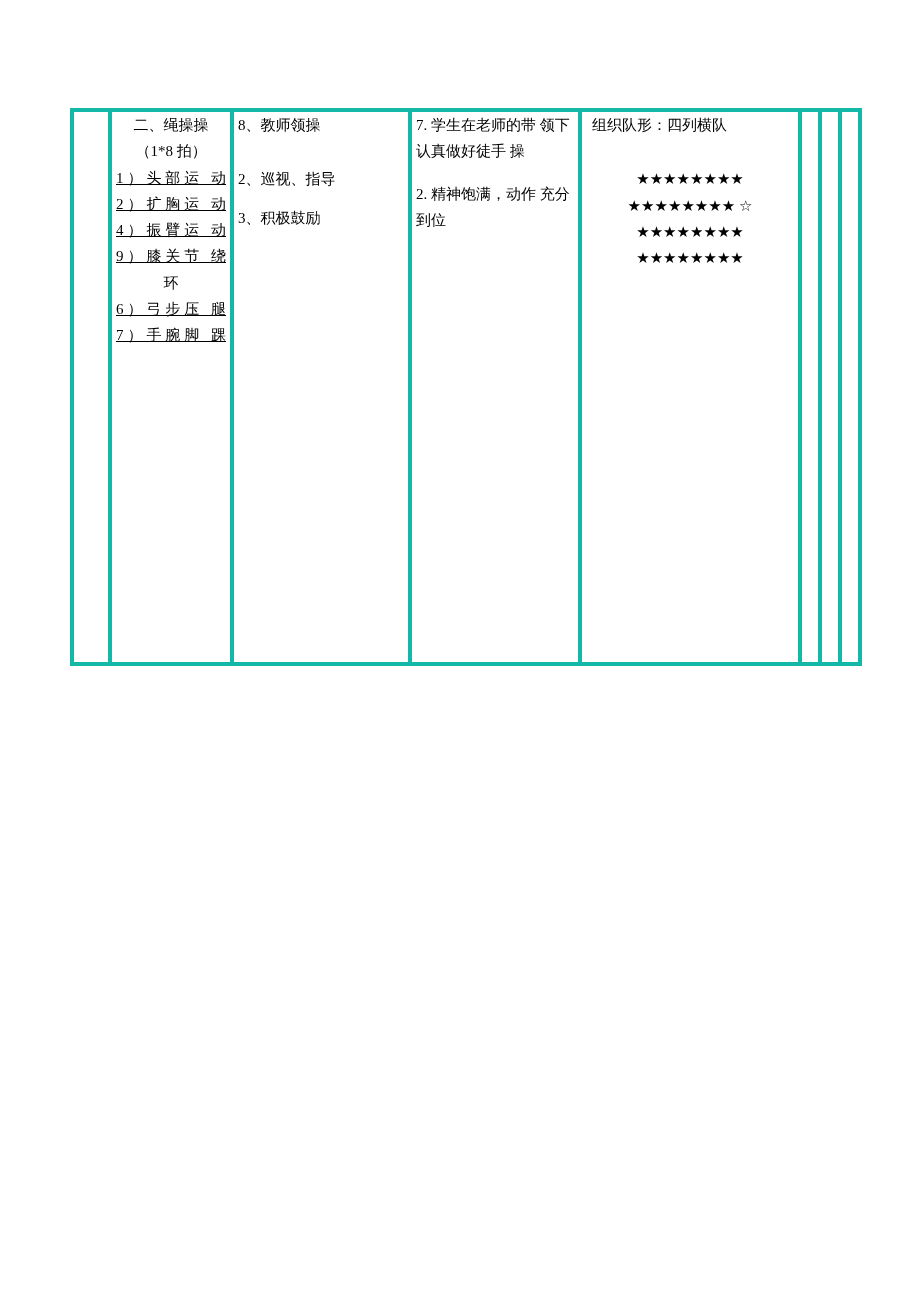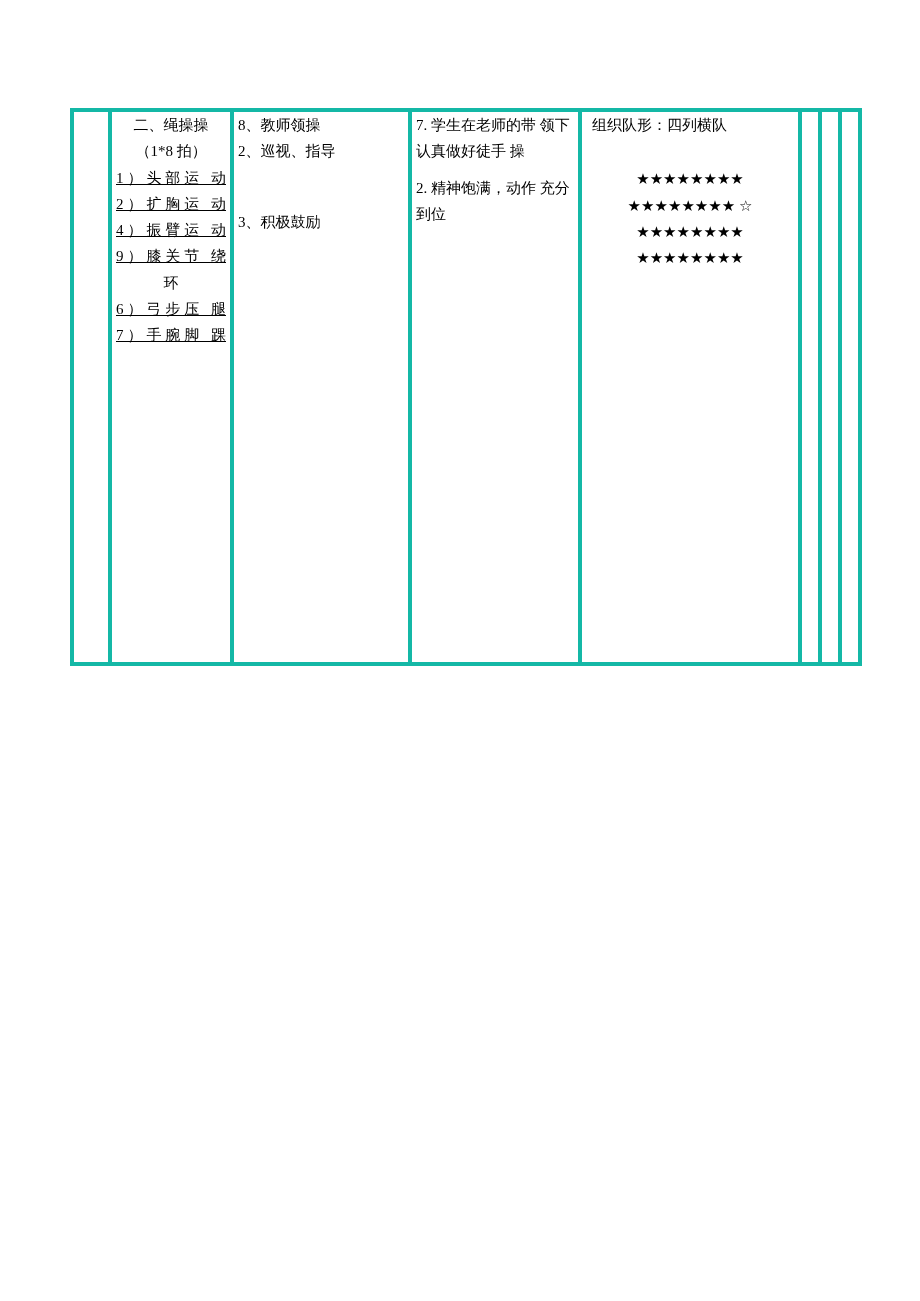--- a/index.html
+++ b/index.html
@@ -67,27 +67,27 @@
         <span class="para just">2）扩胸运  动</span>
         <span class="para just">4）振臂运  动</span>
         <span class="para just">9）膝关节  绕</span>
         <span class="para center">环</span>
         <span class="para just">6）弓步压  腿</span>
         <span class="para just">7）手腕脚  踝</span>
       </td>
 
       <td>
         <span class="para">8、教师领操</span>
-        <span class="para" style="">2、巡视、指导</span>
-        <span class="para" style="margin-top:44px">3、积极鼓励</span>
+        <span class="para" style="margin-top:28px">2、巡视、指导</span>
+        <span class="para" style="margin-top:12px">3、积极鼓励</span>
       </td>
 
       <td>
         <span class="para">7. 学生在老师的带  领下认真做好徒手  操</span>
-        <span class="para" style="margin-top:10px">2. 精神饱满，动作 充分到位</span>
+        <span class="para" style="margin-top:16px">2. 精神饱满，动作 充分到位</span>
       </td>
 
       <td>
         <span class="para" style="padding-left:6px">组织队形：四列横队</span>
         <span class="para star-line" style="margin-top:28px">★★★★★★★★</span>
         <span class="para star-line">★★★★★★★★  ☆</span>
         <span class="para star-line">★★★★★★★★</span>
         <span class="para star-line">★★★★★★★★</span>
       </td>
 

